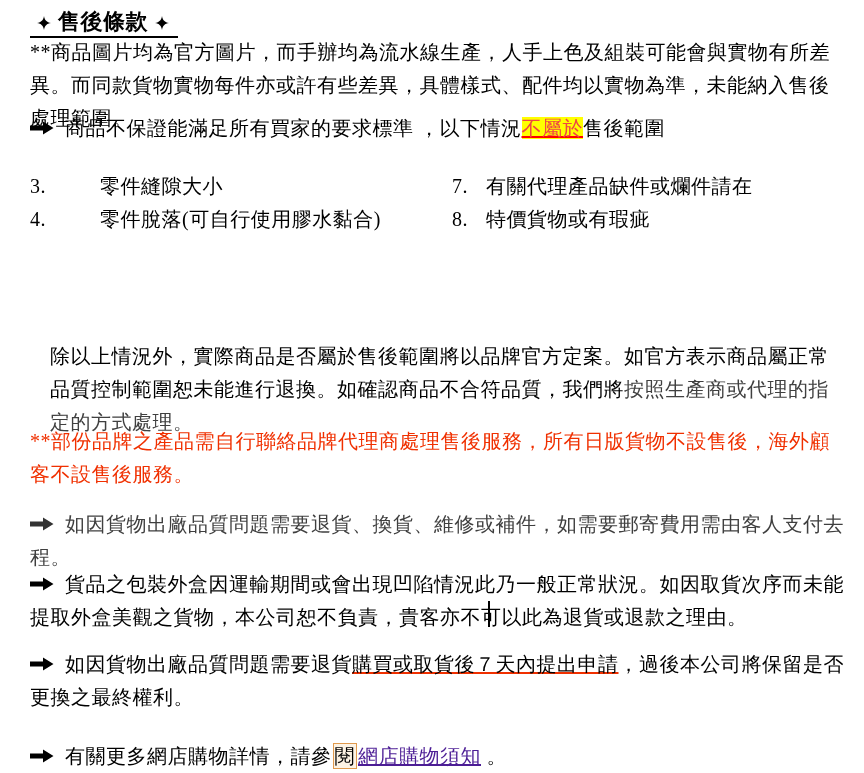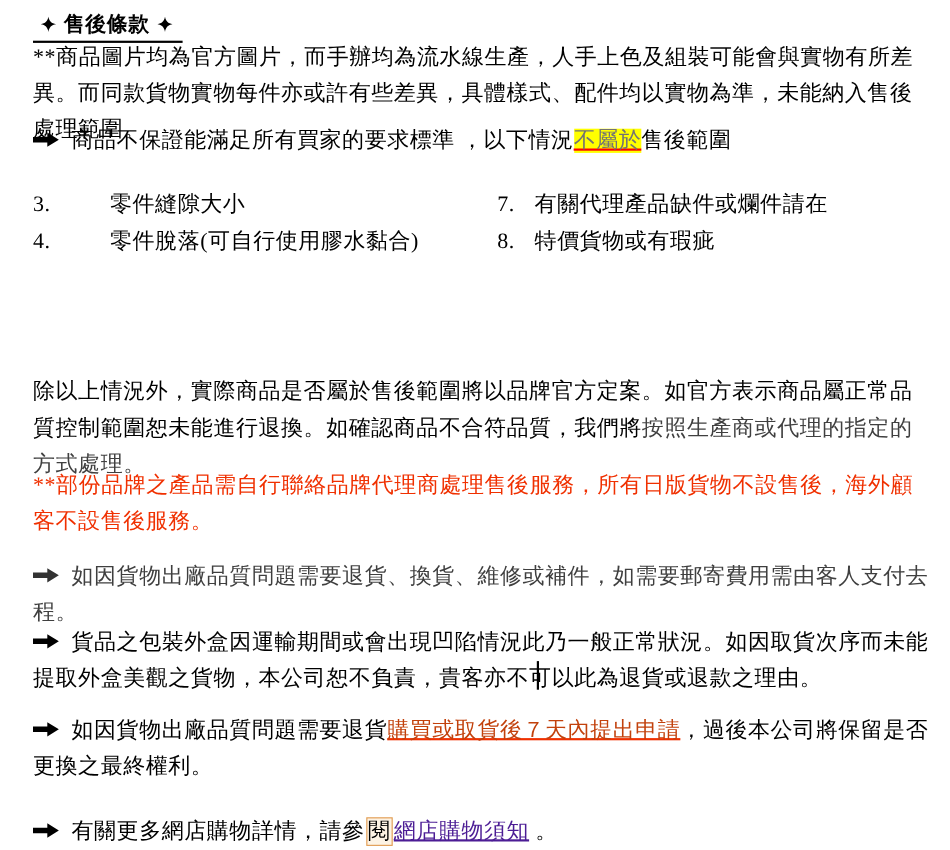--- a/index.html
+++ b/index.html
@@ -6,45 +6,45 @@
   body{
     width:864px;height:773px;position:relative;background:#ffffff;
     font-family:"Liberation Serif","DejaVu Serif",serif;
     font-size:20px;line-height:33px;color:#000;letter-spacing:0.5px;
     overflow:hidden;
   }
   .block{position:absolute;left:30px;right:18px;}
   #title{top:6px;}
   .title-inner{
     display:inline-block;border-bottom:2px solid #000;padding:0 2px 1px 0;
-    font-weight:bold;font-size:19px;line-height:26px;
+    font-weight:bold;font-size:22px;line-height:26px;
   }
   .star{display:inline-block;vertical-align:-1px;margin:0 7px;}
   #para1{top:36px;}
   #arrow1{top:112px;}
   .arrow-ic{display:inline-block;vertical-align:-1px;margin-right:11px;}
   .hl{
-    background:#ffff00;color:#737373;
+    background:#ffff00;color:#ef4444;
     text-decoration:underline;text-decoration-color:#ff0000;
   }
   #list{top:170px;}
   .lrow{display:flex;height:33px;}
   .lcell-left{width:422px;flex:0 0 422px;}
   .lcell-right{flex:1;}
   .num-l{display:inline-block;width:70px;}
   .num-r{display:inline-block;width:34px;}
-  #para2{top:340px;}
+  #para2{top:340px;margin-left:20px;}
   .gray{color:#404040;}
   #redpara{top:425px;color:#f03000;}
   #arrow2{top:508px;}
   #arrow2 .ptxt{color:#3f3f3f;}
   #arrow3{top:568px;}
   #arrow4{top:648px;}
   .redlink{
-    color:#c2410c;text-decoration:underline;text-decoration-color:#f03000;
+    color:#000000;text-decoration:underline;text-decoration-color:#f03000;
   }
   #arrow5{top:740px;}
   .boxed{
     display:inline-block;border:1px solid #e09a4e;line-height:24px;
     padding:0 1px;margin:0 1px;background:#fdf3e4;
   }
   .bluelink{
     color:#4c1d95;text-decoration:underline;cursor:pointer;
   }
   #caret{

